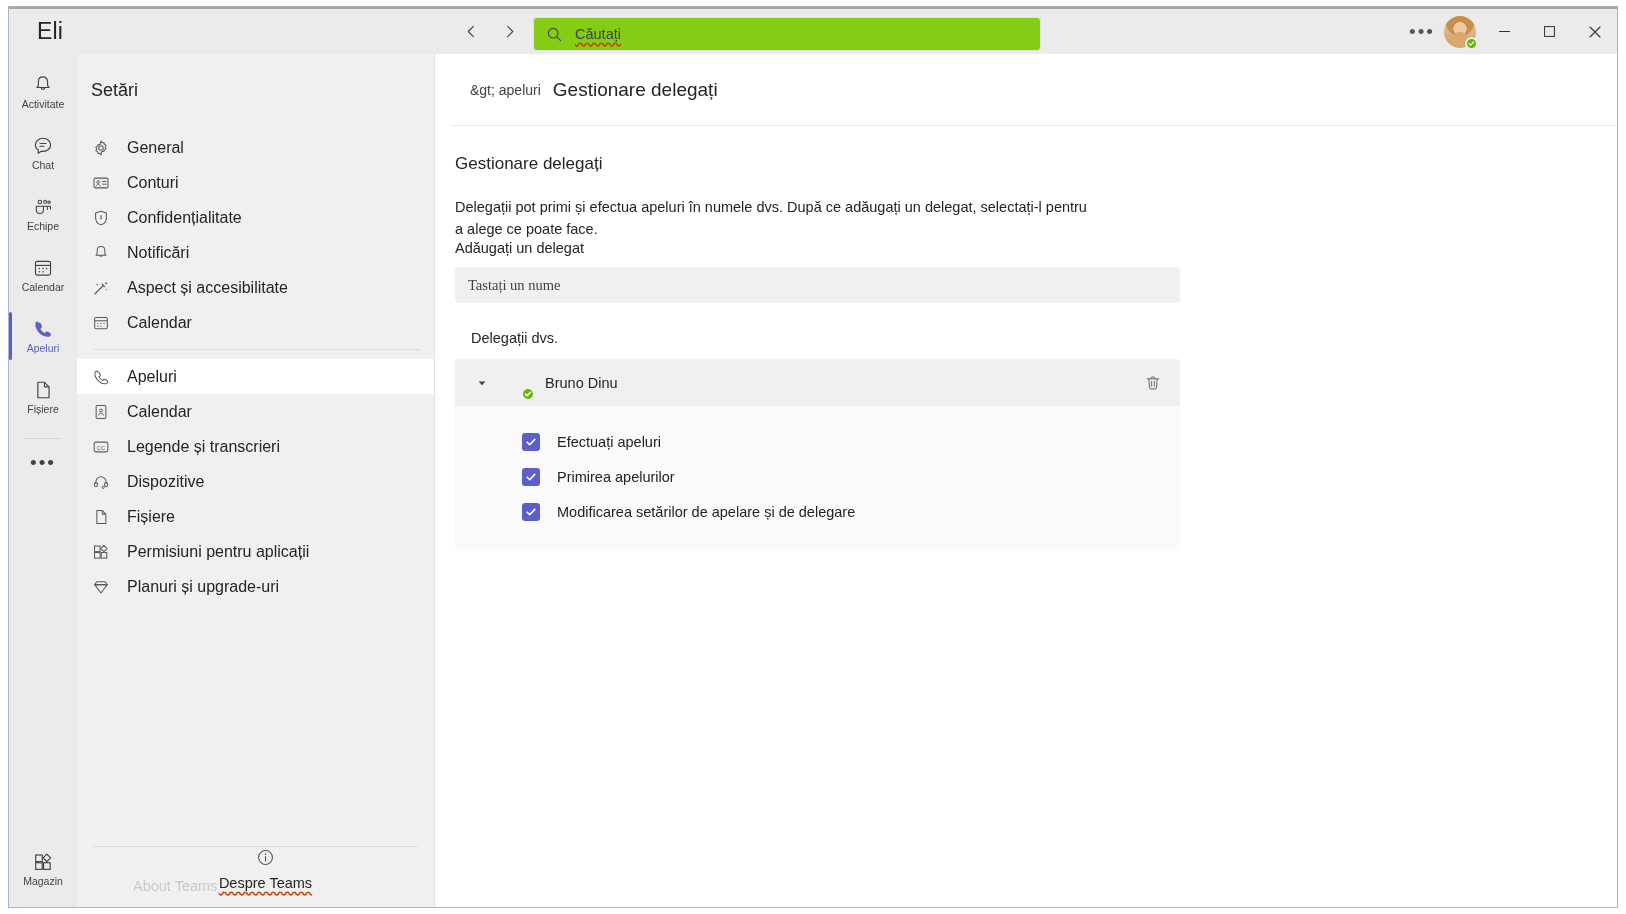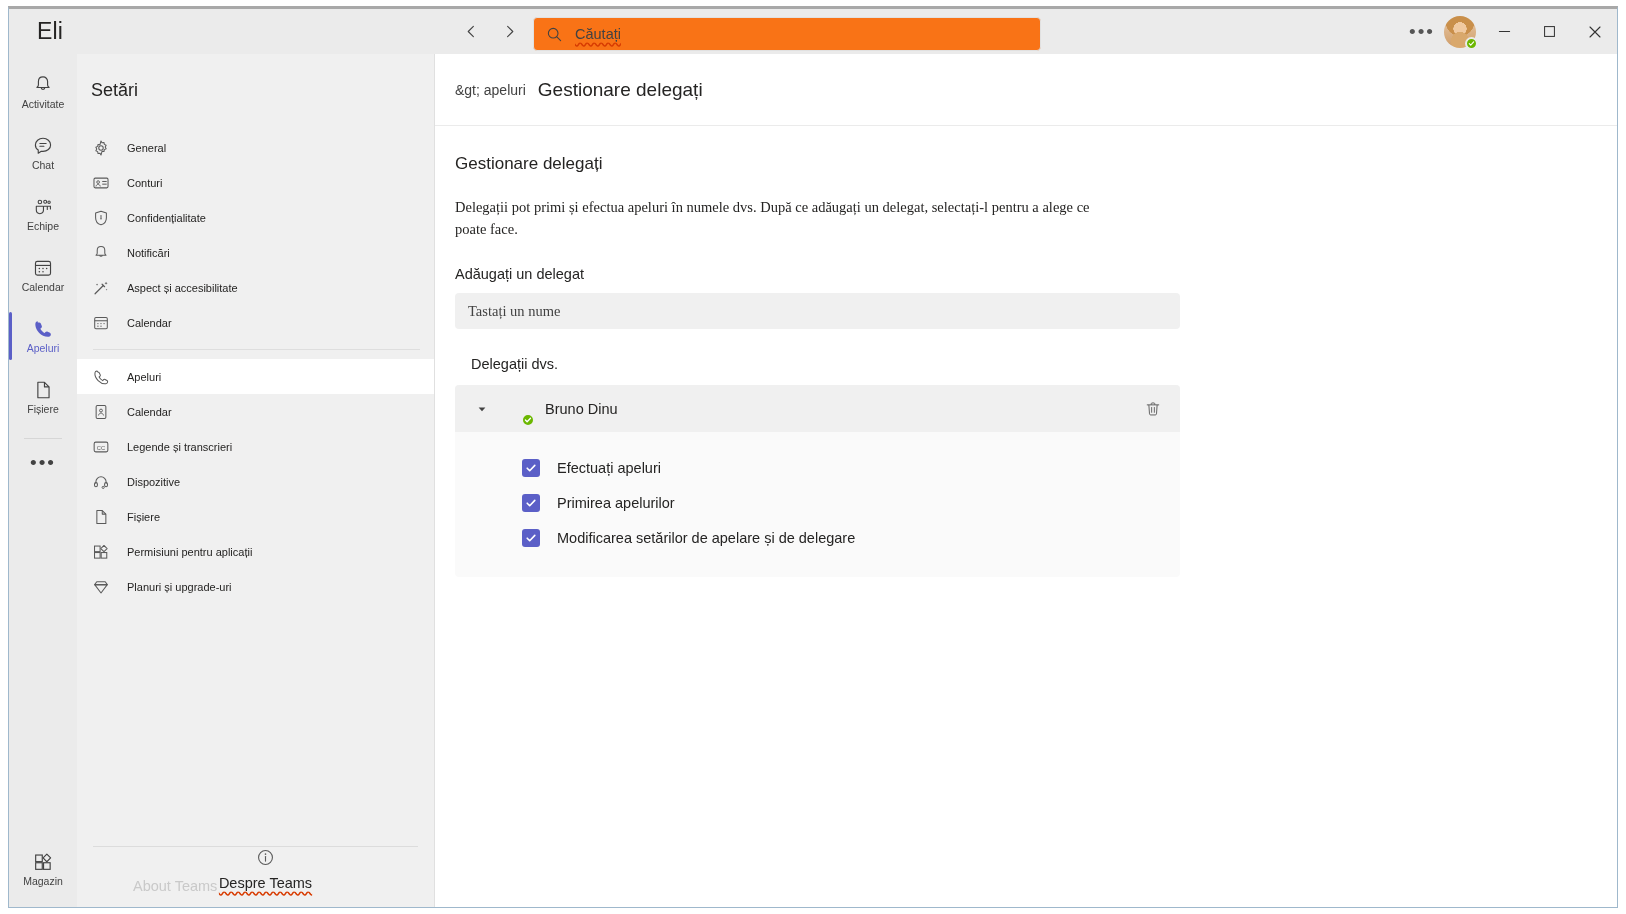--- a/index.html
+++ b/index.html
@@ -39,21 +39,21 @@
     display: flex; gap: 8px;
   }
   .navbtn {
     width: 30px; height: 30px;
     display: flex; align-items: center; justify-content: center;
     border-radius: 4px; cursor: pointer;
   }
   #searchbox {
     position: absolute; left: 524px; top: 8px;
     width: 508px; height: 34px;
-    background: #f97316;
+    background: #84cc16;
     border: 1px solid #e1e1e1;
     border-radius: 4px;
     display: flex; align-items: center;
     padding-left: 12px; gap: 12px;
   }
   #search-placeholder {
     font-size: 14.5px; color: #424242;
     text-decoration: underline wavy #d83b01;
     text-underline-offset: 3px;
   }
@@ -149,21 +149,21 @@
     height: 35px; display: flex; align-items: center;
     gap: 16px; padding-left: 14px; cursor: pointer;
     color: #252423;
   }
   .nav-item.selected { background: #ffffff; }
   .nav-ico {
     width: 20px; height: 20px;
     display: flex; align-items: center; justify-content: center;
     color: #5a5a5a;
   }
-  .nav-label { font-size: 11px; text-align: center; }
+  .nav-label { font-size: 16px; text-align: center; }
   #nav-sep { height: 1px; background: #dedede; margin: 9px 14px 9px 16px; }
   #settings-spacer { flex: 1; }
   #about-sep { height: 1px; background: #dcdcdc; margin: 0 16px; }
   #about-row {
     height: 60px; display: flex; align-items: center;
     gap: 8px; padding-left: 20px; cursor: pointer; position: relative; flex-direction: column;
   }
   #about-label {
     font-size: 14.5px; color: #252423; position: relative; z-index: 2;
     text-decoration: underline wavy #d83b01; text-underline-offset: 3px;
@@ -174,28 +174,29 @@
     font-size: 14.5px; color: #c9c9c9; z-index: 1;
   }
 
   
   #main { flex: 1; display: flex; flex-direction: column; background: #fff; min-width: 0; }
   #main-head {
     height: 72px; min-height: 72px;
     border-bottom: 1px solid #ebebeb;
     display: flex; align-items: center; gap: 12px;
     padding-left: 20px;
+    margin-left: 15px;
   }
   #breadcrumb-pre { font-size: 14px; color: #424242; }
   #page-heading { font-size: 19px; color: #252423; }
   #main-scroll { flex: 1; padding: 28px 0 0 20px; overflow: hidden; }
   #section-title { font-size: 17px; color: #252423; margin-bottom: 22px; }
   #section-desc {
     font-size: 14.5px; color: #252423; line-height: 22px;
-    width: 640px; margin-bottom: 26px; font-family: Liberation Serif, serif;
+    width: 640px; 
   }
   .field-label { font-size: 14.5px; color: #252423; margin-bottom: 11px; }
   #name-input {
     width: 725px; height: 36px;
     background: #f0f0f0; border: none; border-radius: 4px;
     font-family: Liberation Serif, serif;
     font-size: 14.5px; color: #424242;
     padding-left: 13px; outline: none;
   }
   #name-input::placeholder { color: #424242; }

